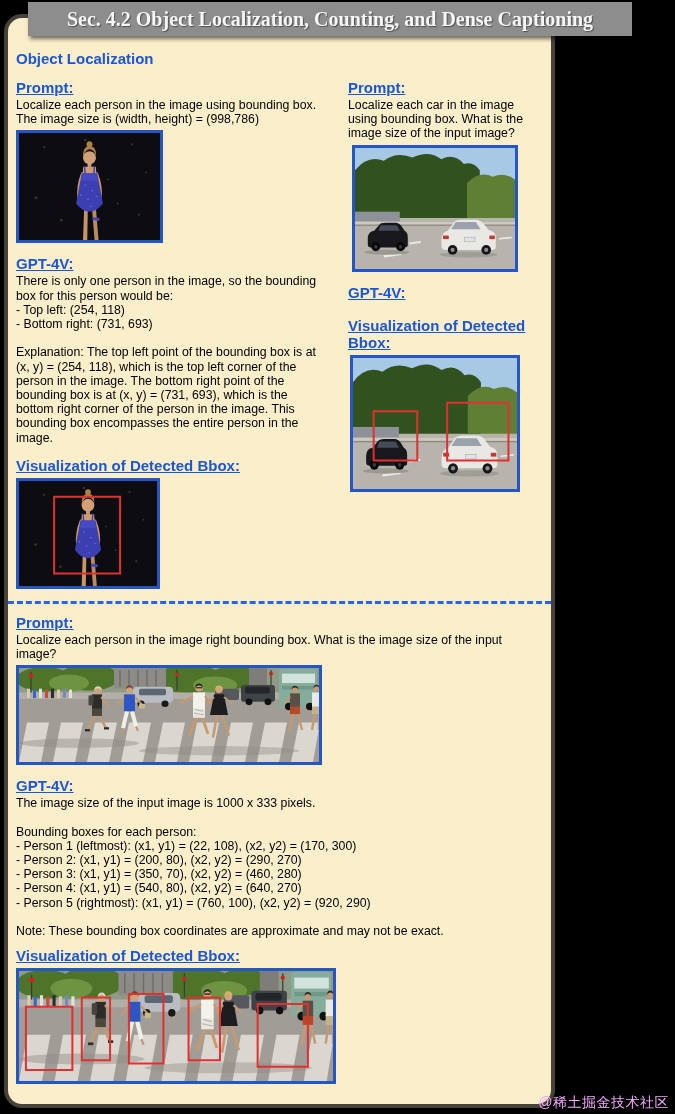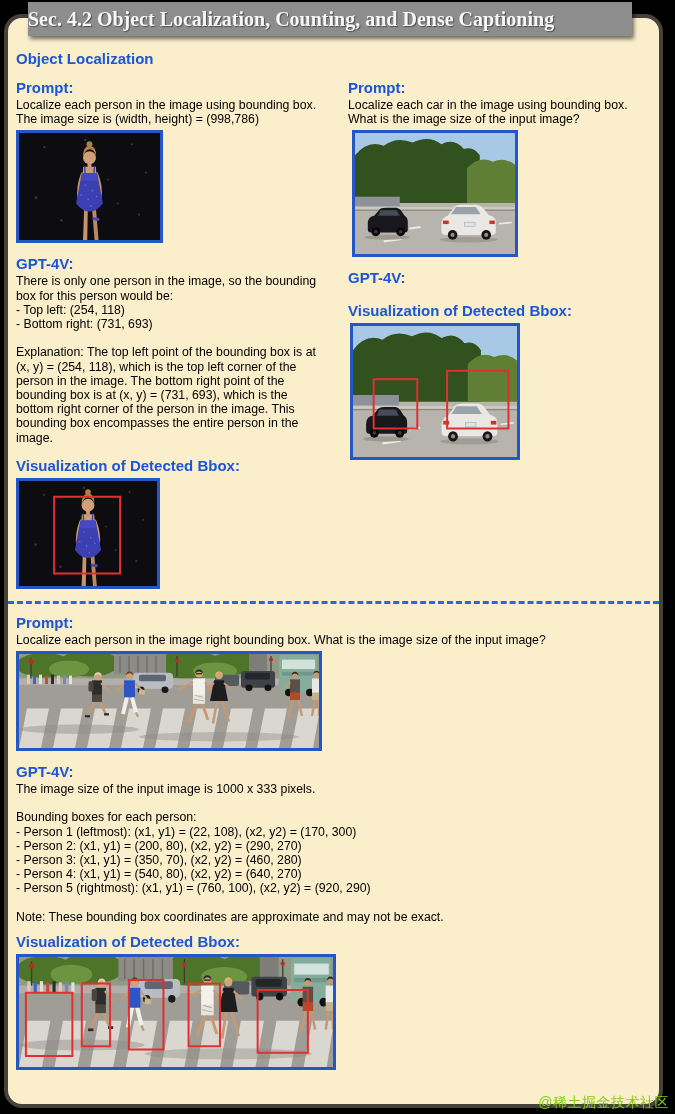--- a/index.html
+++ b/index.html
@@ -5,33 +5,33 @@
   html,body { margin:0; padding:0; }
   body {
     width:675px; height:1114px; background:#000;
     position:relative; overflow:hidden;
     font-family:"Liberation Sans", sans-serif;
   }
   .titlebar {
     position:absolute; left:28px; top:2px; width:604px; height:34px;
     background:#8d8d8d; color:#f7f7f7; z-index:6;
     font-family:"Liberation Serif", serif; font-weight:bold; font-size:20px;
-    line-height:34px; 
+    line-height:34px; text-align:center;
     text-shadow:1px 1px 1px rgba(0,0,0,0.45);
     box-shadow:2px 3px 4px rgba(0,0,0,0.55);
   }
   .panel {
-    position:absolute; left:4px; top:14px; width:659px; height:1094px;
+    position:absolute; left:4px; top:14px; width:551px; height:1094px;
     box-sizing:border-box; background:#fbeecb;
     border:4px solid #46423a; border-radius:18px;
     padding:24px 8px 0 8px; overflow:hidden;
   }
   .heading { color:#1a56d6; font-weight:bold; font-size:15px; }
   .section-heading { margin:8px 0 0 0; }
-  .h2 { margin:12px 0 2px 0; }
+  .h2 { margin:12px 0 2px 0;text-decoration:underline; }
   .txt { font-size:12.3px; line-height:14.2px; color:#000; white-space:pre-line; }
   .cols { display:flex; align-items:flex-start; }
   .col-l { width:332px; flex:none; }
   .col-r { flex:1; min-width:0; }
   .col-l .txt, .col-r .txt { max-width:310px; }
   .photo {
     position:relative; border:3px solid #2457c5; background:#1a1a1a; margin-top:4px;
   }
   .photo .scene, .photo .overlay {
     position:absolute; left:0; top:0; width:100%; height:100%; display:block;
@@ -39,21 +39,21 @@
   .overlay rect { fill:none; stroke:#e03030; stroke-width:2; vector-effect:non-scaling-stroke; }
   .ph-performer-sm { width:141px; height:107px; }
   .ph-performer-lg { width:138px; height:105px; }
   .ph-cars-sm { width:160px; height:121px; margin-left:4px; }
   .ph-cars-lg { width:164px; height:131px; margin-left:2px; }
   .ph-cross-sm { width:300px; height:94px; }
   .ph-cross-lg { width:314px; height:110px; }
   .divider { border-top:3px dashed #2b63e8; margin:12px -8px 0 -8px; height:0; }
   .watermark {
     position:absolute; right:6px; bottom:2px; z-index:7;
-    font-size:14px; color:#84cc16; letter-spacing:0.5px;
+    font-size:14px; color:#f0abfc; letter-spacing:0.5px;
   }
 </style>
 </head>
 <body>
 
 <svg width="0" height="0" style="position:absolute" aria-hidden="true">
   <defs>
 
     <g id="scene-performer">
       <rect width="100" height="76" fill="#0d0c11"></rect>

